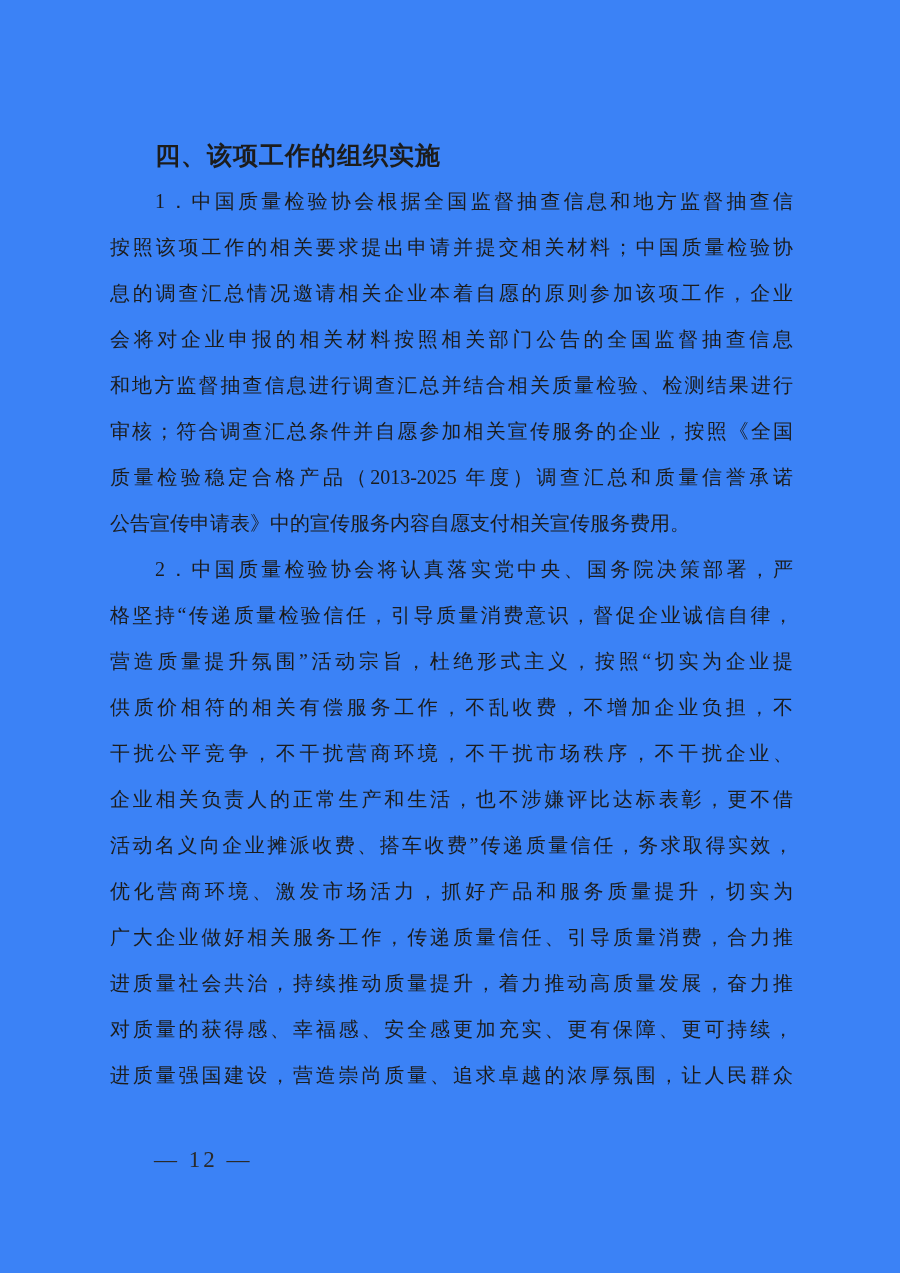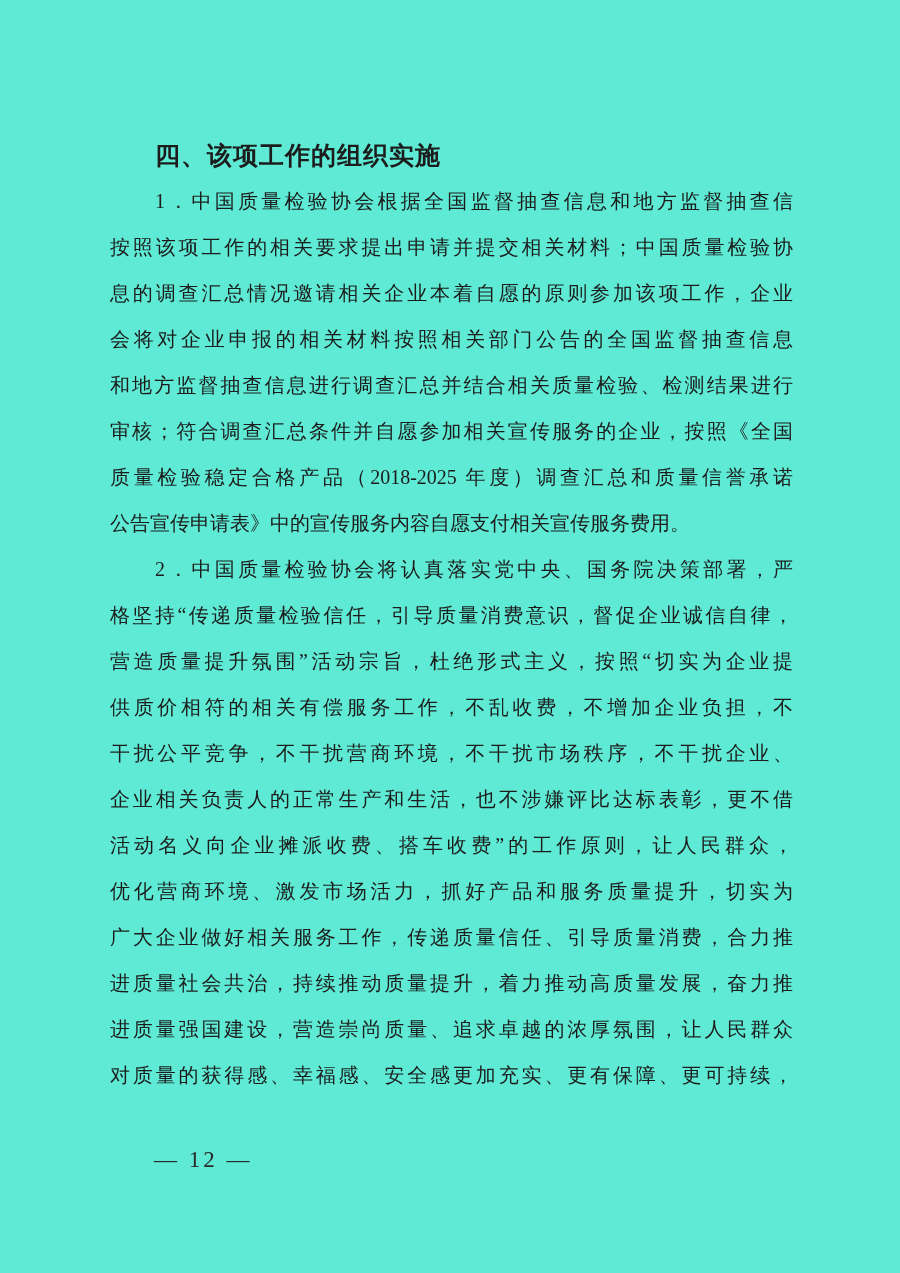--- a/index.html
+++ b/index.html
@@ -4,21 +4,21 @@
 <style>
   html, body {
     margin: 0;
     padding: 0;
     background: #e8e8e8;
   }
   .page {
     position: relative;
     width: 900px;
     height: 1273px;
-    background: #5eead4;
+    background: #3b82f6;
     color: #1c1c1c;
     overflow: hidden;
     font-family: "Liberation Serif", "DejaVu Serif", serif;
   }
   .content {
     position: absolute;
     left: 110px;
     top: 132px;
     width: 683px;
   }
@@ -62,29 +62,29 @@
 
 <div class="page">
   <div class="content">
     <div class="line heading">四、该项工作的组织实施</div>
     <div class="line indent">1．中国质量检验协会根据全国监督抽查信息和地方监督抽查信</div>
     <div class="line">按照该项工作的相关要求提出申请并提交相关材料；中国质量检验协</div>
     <div class="line">息的调查汇总情况邀请相关企业本着自愿的原则参加该项工作，企业</div>
     <div class="line">会将对企业申报的相关材料按照相关部门公告的全国监督抽查信息</div>
     <div class="line">和地方监督抽查信息进行调查汇总并结合相关质量检验、检测结果进行</div>
     <div class="line">审核；符合调查汇总条件并自愿参加相关宣传服务的企业，按照《全国</div>
-    <div class="line">质量检验稳定合格产品（2018-2025 年度）调查汇总和质量信誉承诺</div>
+    <div class="line">质量检验稳定合格产品（2013-2025 年度）调查汇总和质量信誉承诺</div>
     <div class="line para-end">公告宣传申请表》中的宣传服务内容自愿支付相关宣传服务费用。</div>
     <div class="line indent">2．中国质量检验协会将认真落实党中央、国务院决策部署，严</div>
     <div class="line">格坚持“传递质量检验信任，引导质量消费意识，督促企业诚信自律，</div>
     <div class="line">营造质量提升氛围”活动宗旨，杜绝形式主义，按照“切实为企业提</div>
     <div class="line">供质价相符的相关有偿服务工作，不乱收费，不增加企业负担，不</div>
     <div class="line">干扰公平竞争，不干扰营商环境，不干扰市场秩序，不干扰企业、</div>
     <div class="line">企业相关负责人的正常生产和生活，也不涉嫌评比达标表彰，更不借</div>
-    <div class="line">活动名义向企业摊派收费、搭车收费”的工作原则，让人民群众，</div>
+    <div class="line">活动名义向企业摊派收费、搭车收费”传递质量信任，务求取得实效，</div>
     <div class="line">优化营商环境、激发市场活力，抓好产品和服务质量提升，切实为</div>
     <div class="line">广大企业做好相关服务工作，传递质量信任、引导质量消费，合力推</div>
     <div class="line">进质量社会共治，持续推动质量提升，着力推动高质量发展，奋力推</div>
+    <div class="line">对质量的获得感、幸福感、安全感更加充实、更有保障、更可持续，</div>
     <div class="line">进质量强国建设，营造崇尚质量、追求卓越的浓厚氛围，让人民群众</div>
-    <div class="line">对质量的获得感、幸福感、安全感更加充实、更有保障、更可持续，</div>
   </div>
   <div class="page-number">— 12 —</div>
 </div>
 
 </body></html>

